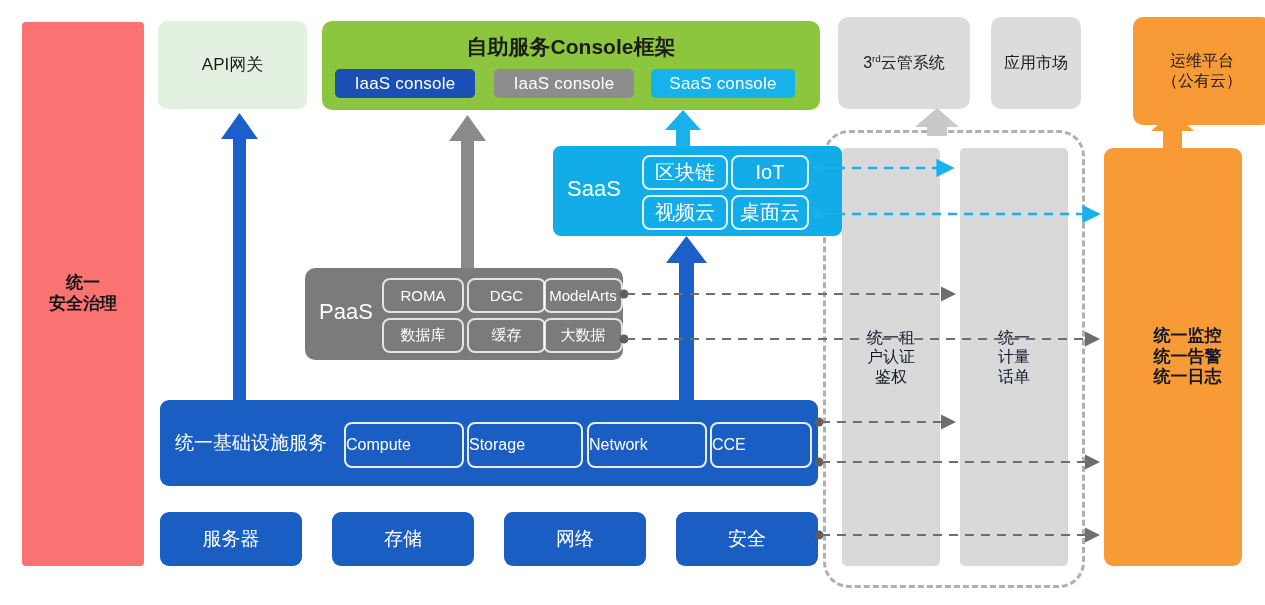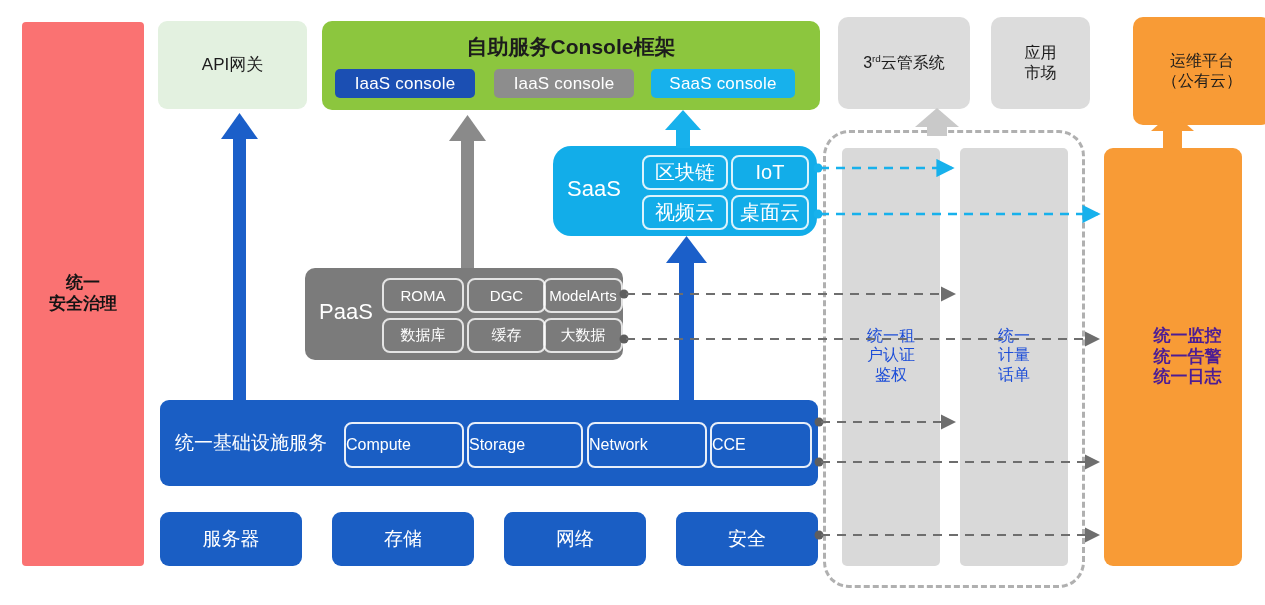--- a/index.html
+++ b/index.html
@@ -24,45 +24,45 @@
         justify-content:center;font-size:17px;color:#fff;letter-spacing:.2px;}
   .pill.iaas{background:#1b4fb3;}
   .pill.paasp{background:#8d8d8d;}
   .pill.saasp{background:#17b1ec;}
 
   
   .gcard{background:#dcdcdc;color:#1b1b1b;font-size:16px;border-radius:10px;}
   .ocard{background:#f89b36;color:#1b1b1b;font-size:16px;border-radius:10px;}
 
   
-  .saas{background:#12ade9;border-radius:18px;}
+  .saas{background:#12ade9;border-radius:8px;padding-left:25px;}
   .layer-label{position:absolute;color:#fff;font-size:22px;}
   .chip{position:absolute;border:2px solid rgba(255,255,255,.85);border-radius:8px;
         display:flex;align-items:center;justify-content:center;color:#fff;font-size:20px;}
 
   
   .paas{background:#7b7b7b;border-radius:10px;}
   .chip-g{position:absolute;border:2px solid rgba(255,255,255,.8);border-radius:8px;
         display:flex;align-items:center;justify-content:center;color:#fff;font-size:15px;}
 
   
   .infra{background:#1a5ec4;border-radius:9px;}
   .infra-label{position:absolute;color:#fff;font-size:19px;}
   .chip-b{position:absolute;border:2px solid rgba(255,255,255,.9);border-radius:8px;
         display:flex;align-items:center;color:#fff;font-size:16px;}
 
   
   .bbox{background:#1a5ec4;color:#fff;font-size:19px;border-radius:9px;}
 
   
-  .ops{background:#f89b36;color:#4c1d95;font-size:17px;font-weight:700;border-radius:9px;padding-left:29px;}
-
-  
-  .vcol{background:#d9d9d9;border-radius:5px;color:#1d4ed8;font-size:16px;
-        align-items:center;justify-content:center;font-family:Liberation Mono, monospace;}
+  .ops{background:#f89b36;color:#0f172a;font-size:17px;font-weight:700;border-radius:9px;padding-left:29px;}
+
+  
+  .vcol{background:#d9d9d9;border-radius:5px;color:#0f172a;font-size:16px;
+        align-items:center;justify-content:center;}
 
   
   .dashbox{position:absolute;border:3px dashed #b0b0b0;border-radius:26px;box-sizing:border-box;}
 
   svg.overlay{position:absolute;left:0;top:0;width:1265px;height:605px;pointer-events:none;}
   sup{font-size:.62em;vertical-align:super;}
 </style>
 </head>
 <body>
 
@@ -100,21 +100,21 @@
     </div>
     <div class="pill saasp" style="left:329px;top:48px;width:144px;height:29px;">
       <span>SaaS console</span>
     </div>
   </div>
 
   <div class="box gcard" style="left:838px;top:17px;width:132px;height:92px;">
     <span><span>3</span><sup>rd</sup><span>云管系统</span></span>
   </div>
 
-  <div class="box gcard" style="left:991px;top:17px;width:99px;height:92px;flex-direction:column;">
+  <div class="box gcard" style="left:991px;top:17px;width:90px;height:92px;flex-direction:row;">
     <span>应用</span>
     <span>市场</span>
   </div>
 
   <div class="box ocard" style="left:1104px;top:17px;width:138px;height:108px;flex-direction:column;margin-left:29px;">
     <span>运维平台</span>
     <span>（公有云）</span>
   </div>
 
   <div class="saas" style="position:absolute;left:553px;top:146px;width:264px;height:90px;">

